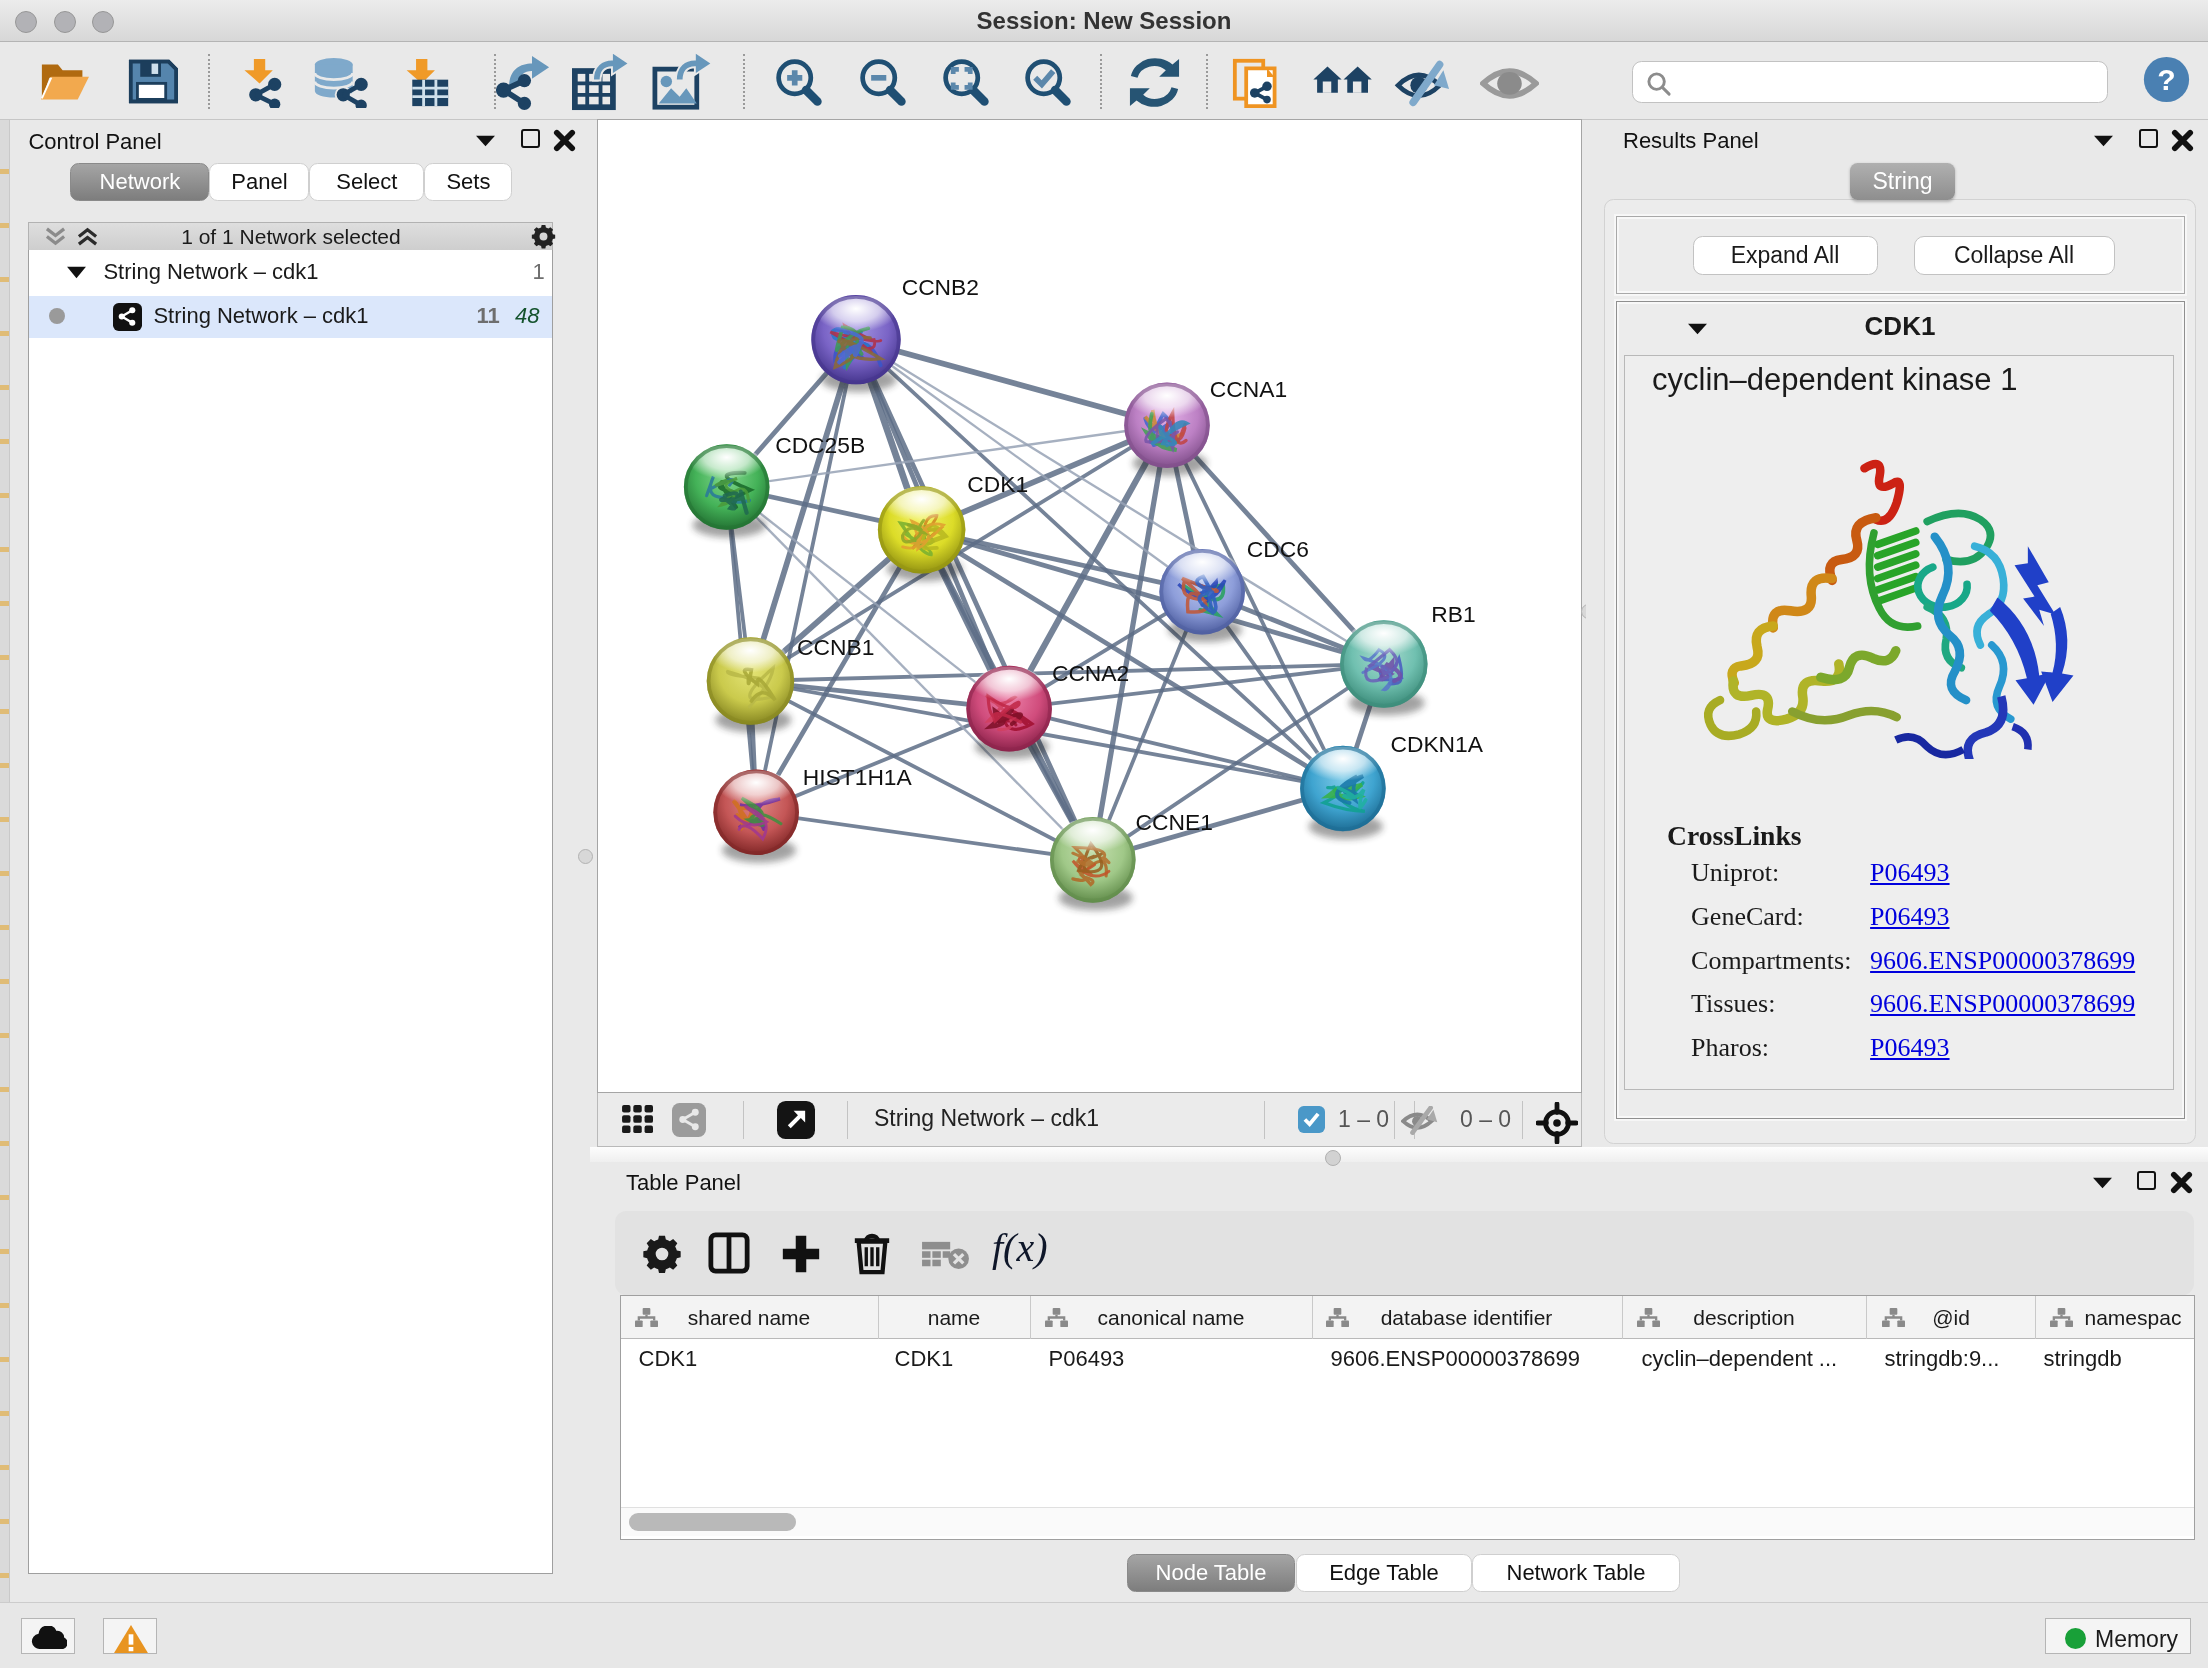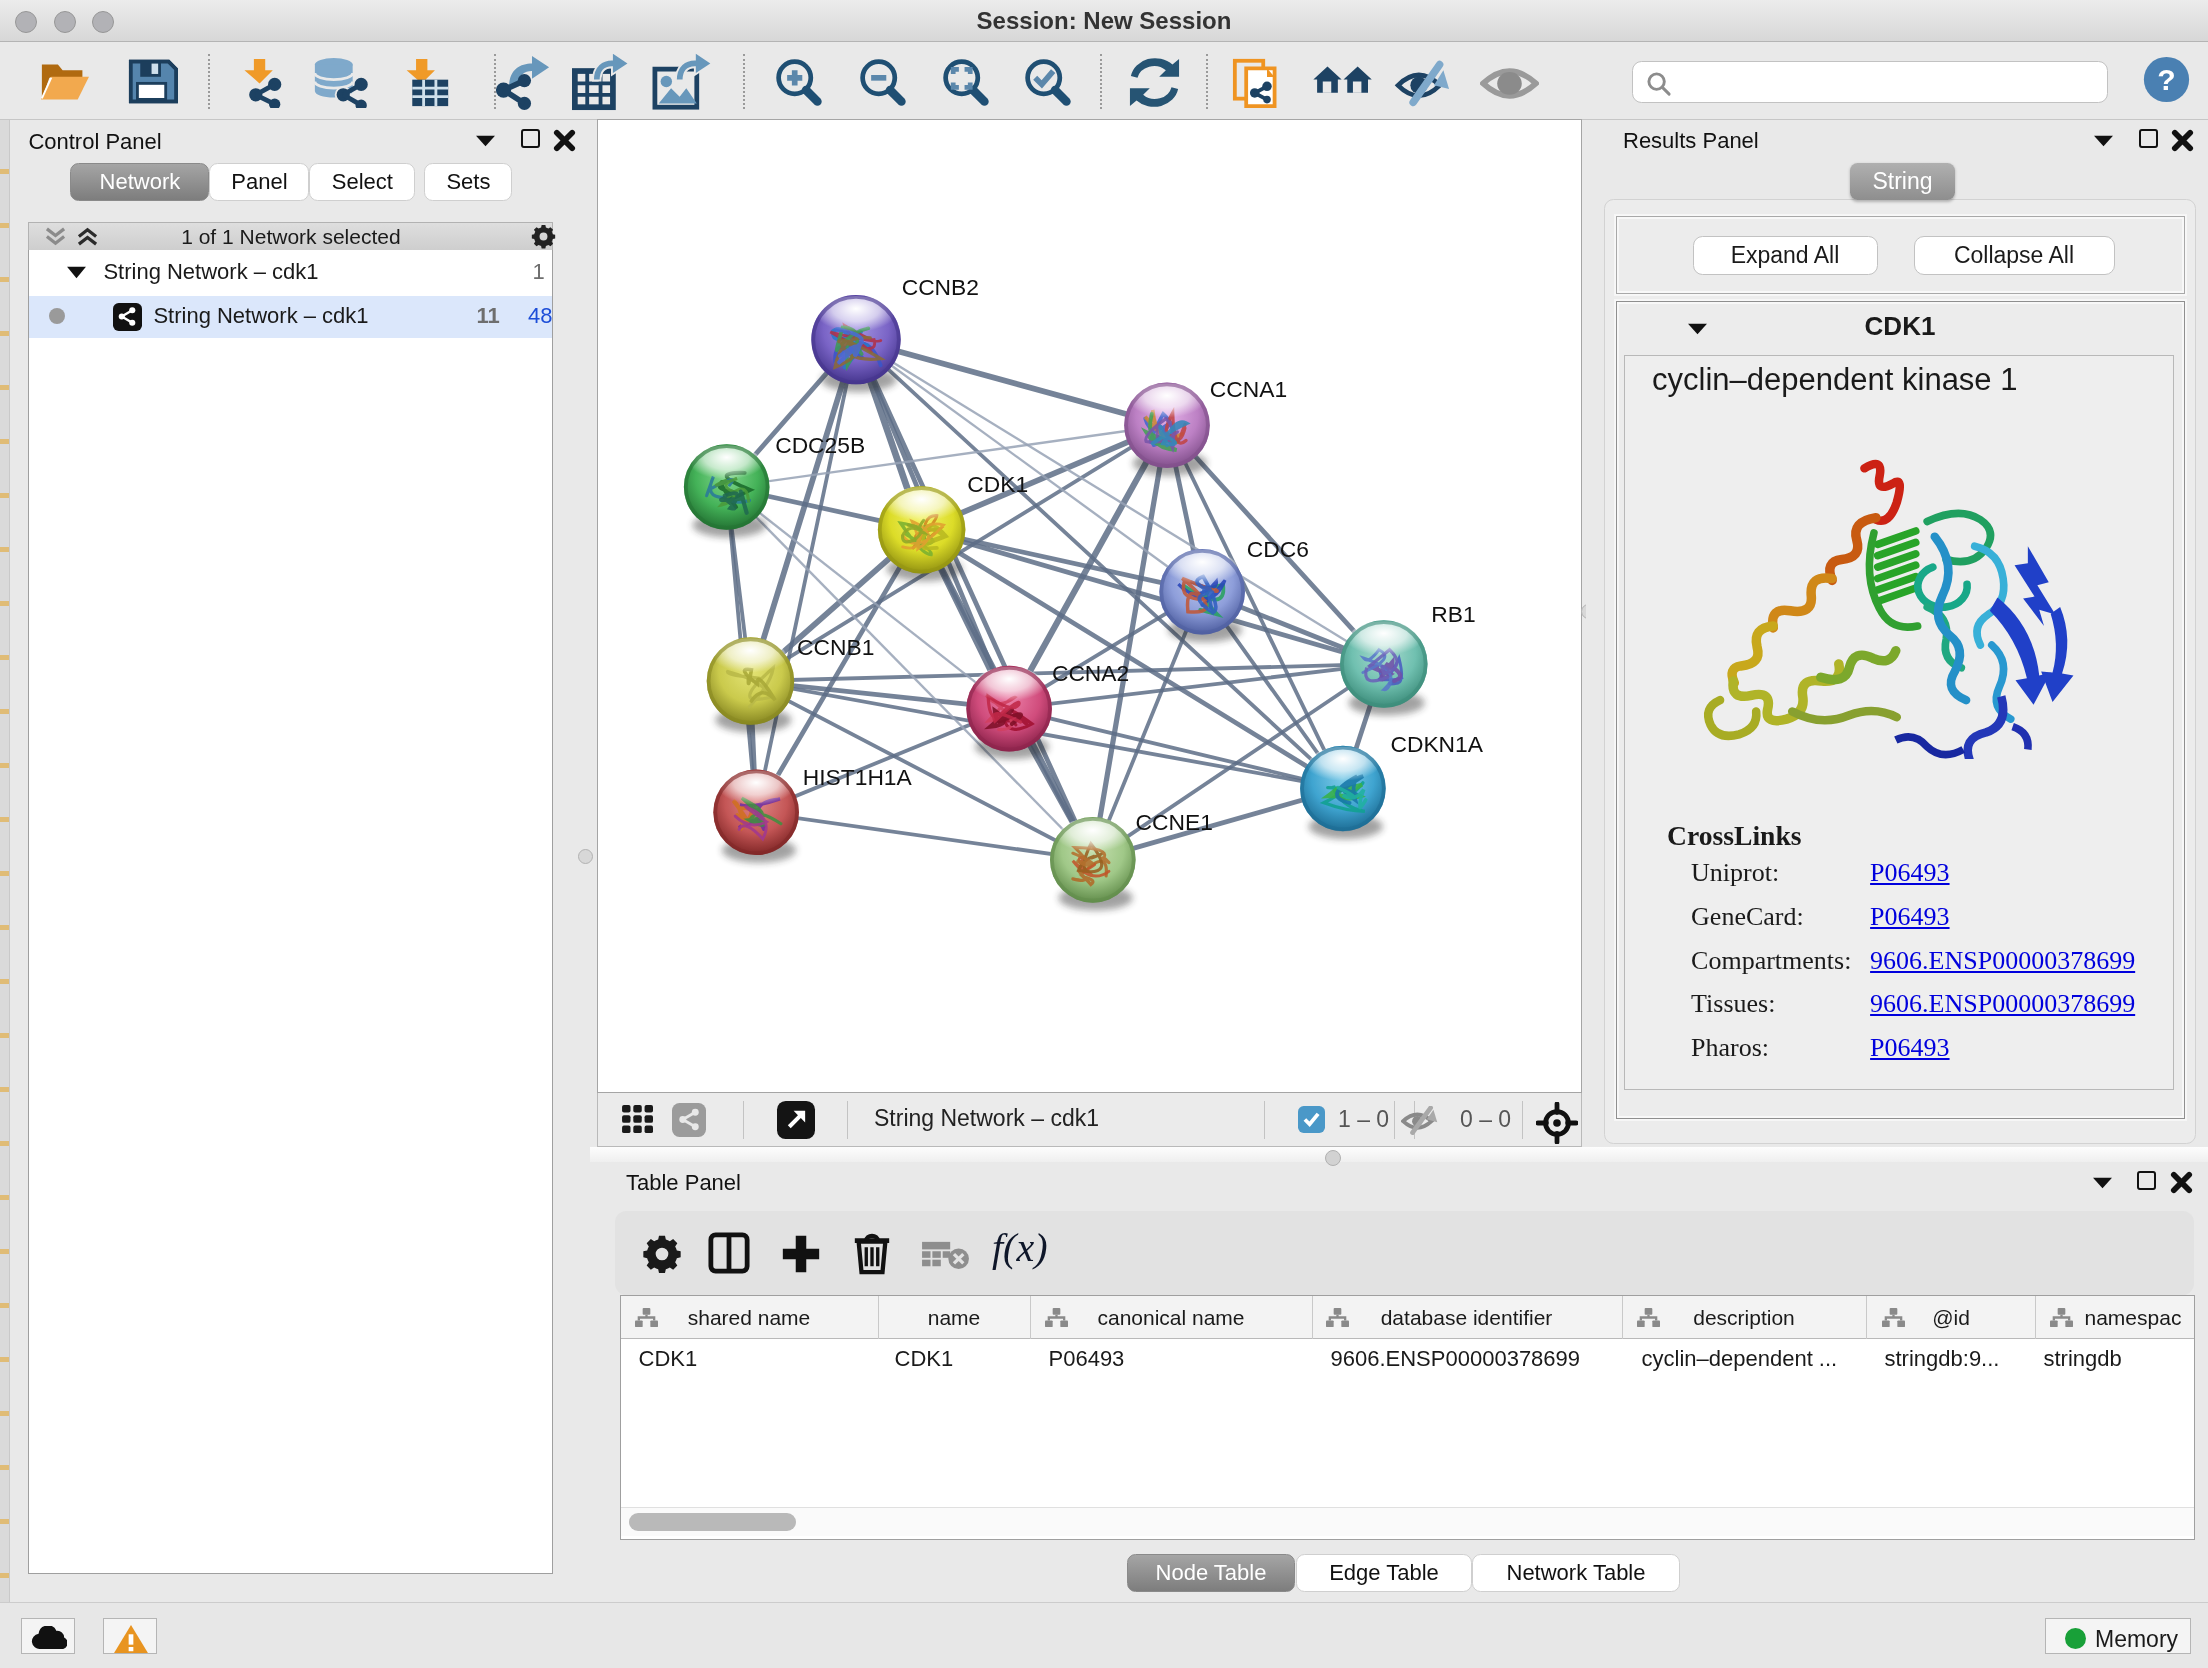--- a/index.html
+++ b/index.html
@@ -225,21 +225,21 @@
   <svg class="pctl" style="position:absolute;left:462px;top:11.4px;" width="25" height="19" viewBox="0 0 26 20">
     <path d="M3 5 h20 l-10 11 Z" fill="#111"></path>
   </svg>
   <div style="position:absolute;left:510px;top:8.6px;width:19px;height:19px;border:2.9px solid #111;border-radius:2.9px;"></div>
   <svg style="position:absolute;left:542px;top:8.6px;" width="23" height="23" viewBox="0 0 24 24">
     <path d="M4 4 L20 20 M20 4 L4 20" stroke="#111" stroke-width="6" stroke-linecap="round"></path>
   </svg>
 
   <div class="tab tabsel" style="left:59px; top:43px; width:139px;">Network</div>
   <div class="tab" style="left:198px; top:43px; width:100px;">Panel</div>
-  <div class="tab" style="left:298px; top:43px; width:106px;">Select</div>
+  <div class="tab" style="left:298px; top:43px; width:115px;">Select</div>
   <div class="tab" style="left:413px; top:43px; width:88px;">Sets</div>
   <div id="netbar">
     <svg style="position:absolute;left:13.3px;top:2.9px;" width="25" height="21" viewBox="0 0 26 22">
       <g stroke="#8b8b8b" stroke-width="3.4" fill="none">
         <path d="M4 3 l9 7 9 -7 M4 11 l9 7 9 -7"></path>
       </g>
     </svg>
     <svg style="position:absolute;left:46px;top:2.9px;" width="25" height="21" viewBox="0 0 26 22">
       <g stroke="#2b2b2b" stroke-width="3.4" fill="none">
         <path d="M4 19 l9 -7 9 7 M4 11 l9 -7 9 7"></path>
@@ -267,21 +267,21 @@
           <g fill="#fff">
             <circle cx="5" cy="11" r="3.2"></circle>
               <circle cx="16" cy="4.5" r="3.2"></circle>
               <circle cx="16" cy="17.5" r="3.2"></circle>
             <path d="M5 11 L16 4.5 M5 11 L16 17.5" stroke="#fff" stroke-width="2.6"></path>
           </g>
         </svg>
       </div>
       <div style="position:absolute;left:124px;top:6.7px;font-size:22px;">String Network – cdk1</div>
       <div style="position:absolute;left:447px;top:6.7px;font-size:22px;color:#6e6e6e;font-weight:bold;">11</div>
-      <div style="position:absolute;right:0;top:6.7px;font-size:22px;color:#1d4ed8;">48</div>
+      <div style="position:absolute;right:13px;top:6.7px;font-size:22px;color:#14532d;font-style:italic;">48</div>
     </div>
   </div>
 </div>
 <div id="canvas">
     <svg id="netsvg" width="982" height="970" viewBox="0 0 1032 1020" style="position:absolute;left:0;top:0;">
 <defs>
 <radialGradient id="gB2" cx="50%" cy="38%" r="66%">
 <stop offset="0%" stop-color="#a496e2"></stop>
           <stop offset="55%" stop-color="#7a64c6"></stop>
           <stop offset="92%" stop-color="#46368e"></stop>

